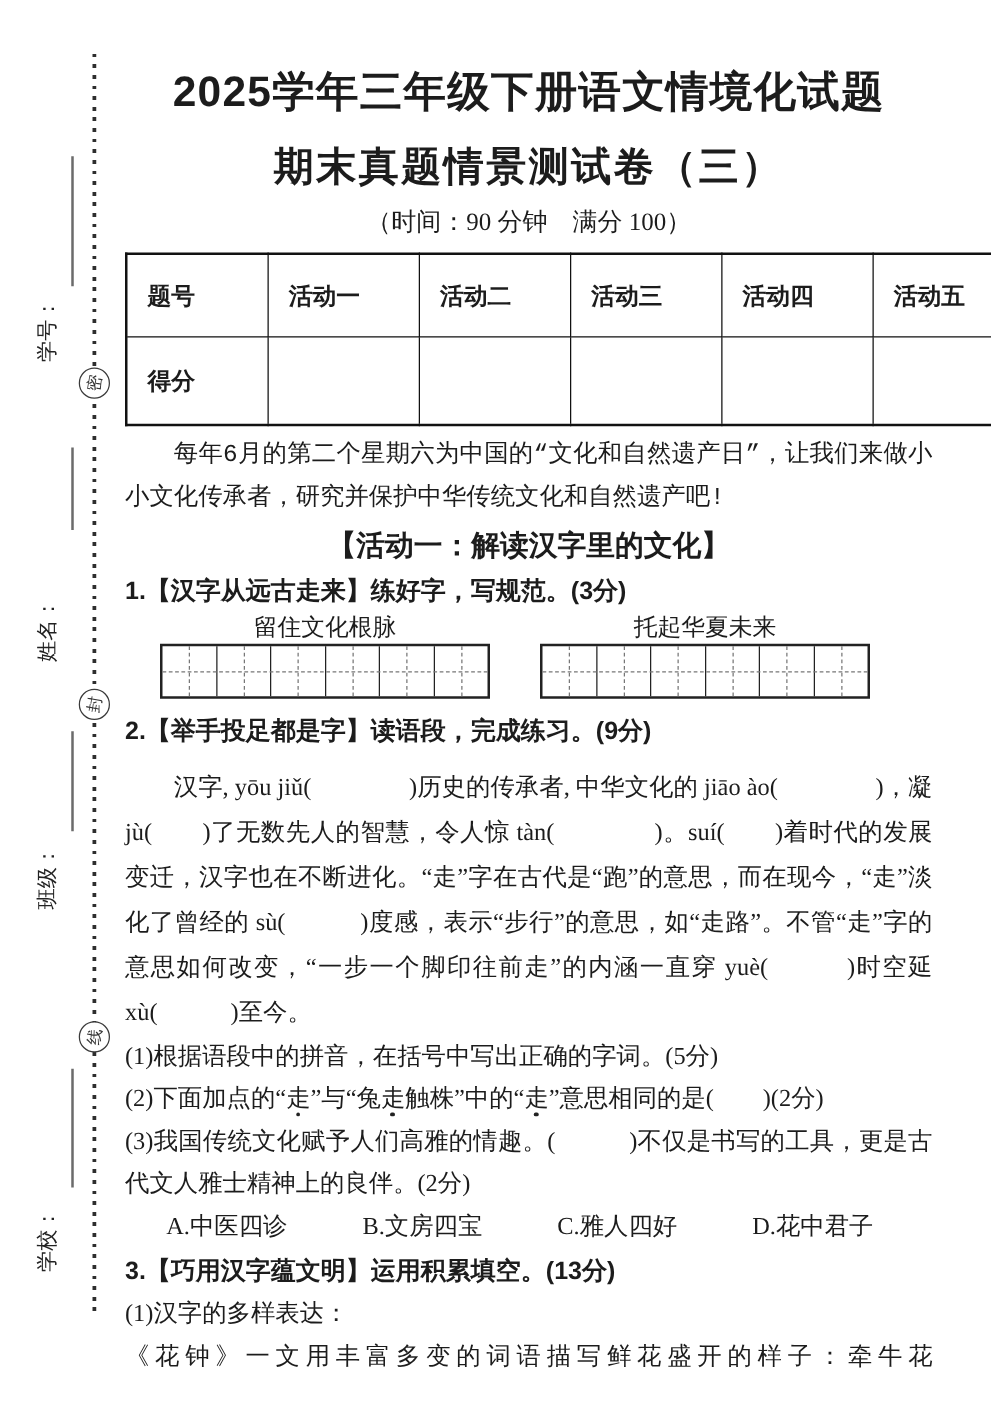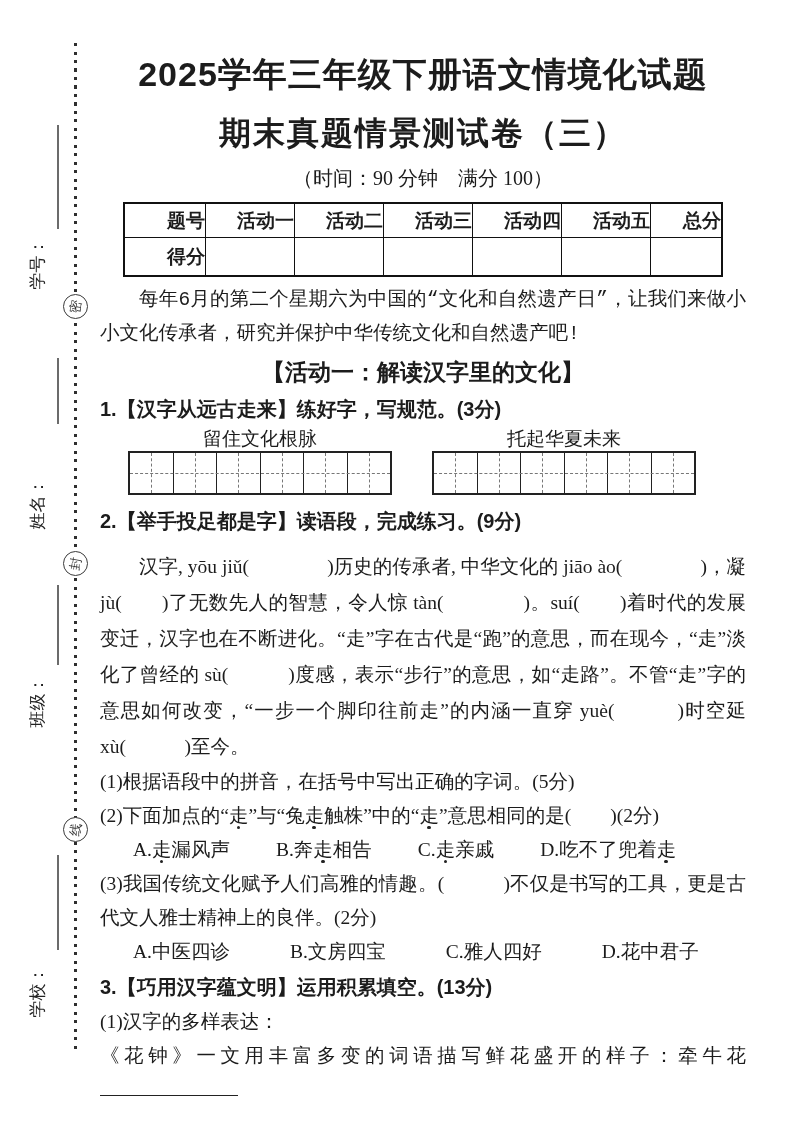--- a/index.html
+++ b/index.html
@@ -43,21 +43,21 @@
     font-weight:bold; font-family:"Liberation Sans","DejaVu Sans",sans-serif; letter-spacing:2px;
   }
   .meta { margin-top:8px; text-align:center; font-size:20px; line-height:28px; }
 
   table.score {
     margin:10px auto 0 auto; border-collapse:collapse; width:590px;
     font-size:19px; font-weight:600; table-layout:fixed;
   }
   table.score,{ border:2.5px solid #111; }
   table.score { border:2.5px solid #111; }
-  table.score td { border:1.5px solid #111; text-align:right; padding:0; }
+  table.score td { border:1.5px solid #111; text-align:left; padding:16px; }
   table.score tr.r1 td { height:33px; }
   table.score tr.r2 td { height:37px; font-weight:600; }
   td.c0 { width:80px; } td.ca { width:88px; } td.c6 { width:70px; }
 
   .intro { margin:6px 0 0 0; font-size:19.5px; line-height:34px; text-indent:2em; text-align:justify;font-family:Liberation Mono, monospace; }
 
   .sec-heading {
     margin:3px 0 0 0; text-align:center; font-size:23px; line-height:37px;
     font-weight:bold; font-family:"Liberation Sans","DejaVu Sans",sans-serif;
   }
@@ -169,26 +169,20 @@
     </div>
   </div>
 
   <div class="qtitle" style="margin-top:8px;">2.【举手投足都是字】读语段，完成练习。(9分)</div>
 
   <p class="passage">汉字, yōu jiǔ(　　　　)历史的传承者, 中华文化的 jiāo ào(　　　　)，凝 jù(　　)了无数先人的智慧，令人惊 tàn(　　　　)。suí(　　)着时代的发展变迁，汉字也在不断进化。“走”字在古代是“跑”的意思，而在现今，“走”淡化了曾经的 sù(　　　)度感，表示“步行”的意思，如“走路”。不管“走”字的意思如何改变，“一步一个脚印往前走”的内涵一直穿 yuè(　　　)时空延 xù(　　　)至今。</p>
 
   <div class="qlines">
     <div>(1)根据语段中的拼音，在括号中写出正确的字词。(5分)</div>
     <div>(2)下面加点的“<span class="emdot">走</span>”与“兔<span class="emdot">走</span>触株”中的“<span class="emdot">走</span>”意思相同的是(　　)(2分)</div>
-    <div class="opt-row g1">
-      <span>A.<span class="emdot">走</span>漏风声</span>
-      <span>B.奔<span class="emdot">走</span>相告</span>
-      <span>C.<span class="emdot">走</span>亲戚</span>
-      <span>D.吃不了兜着<span class="emdot">走</span></span>
-    </div>
     <div>(3)我国传统文化赋予人们高雅的情趣。(　　　)不仅是书写的工具，更是古代文人雅士精神上的良伴。(2分)</div>
     <div class="opt-row g2">
       <span>A.中医四诊</span>
       <span>B.文房四宝</span>
       <span>C.雅人四好</span>
       <span>D.花中君子</span>
     </div>
     <div class="qtitle">3.【巧用汉字蕴文明】运用积累填空。(13分)</div>
     <div>(1)汉字的多样表达：</div>
     <div><span>《花钟》一文用丰富多变的词语描写鲜花盛开的样子：牵牛花</span><span class="answer-blank"></span></div>

